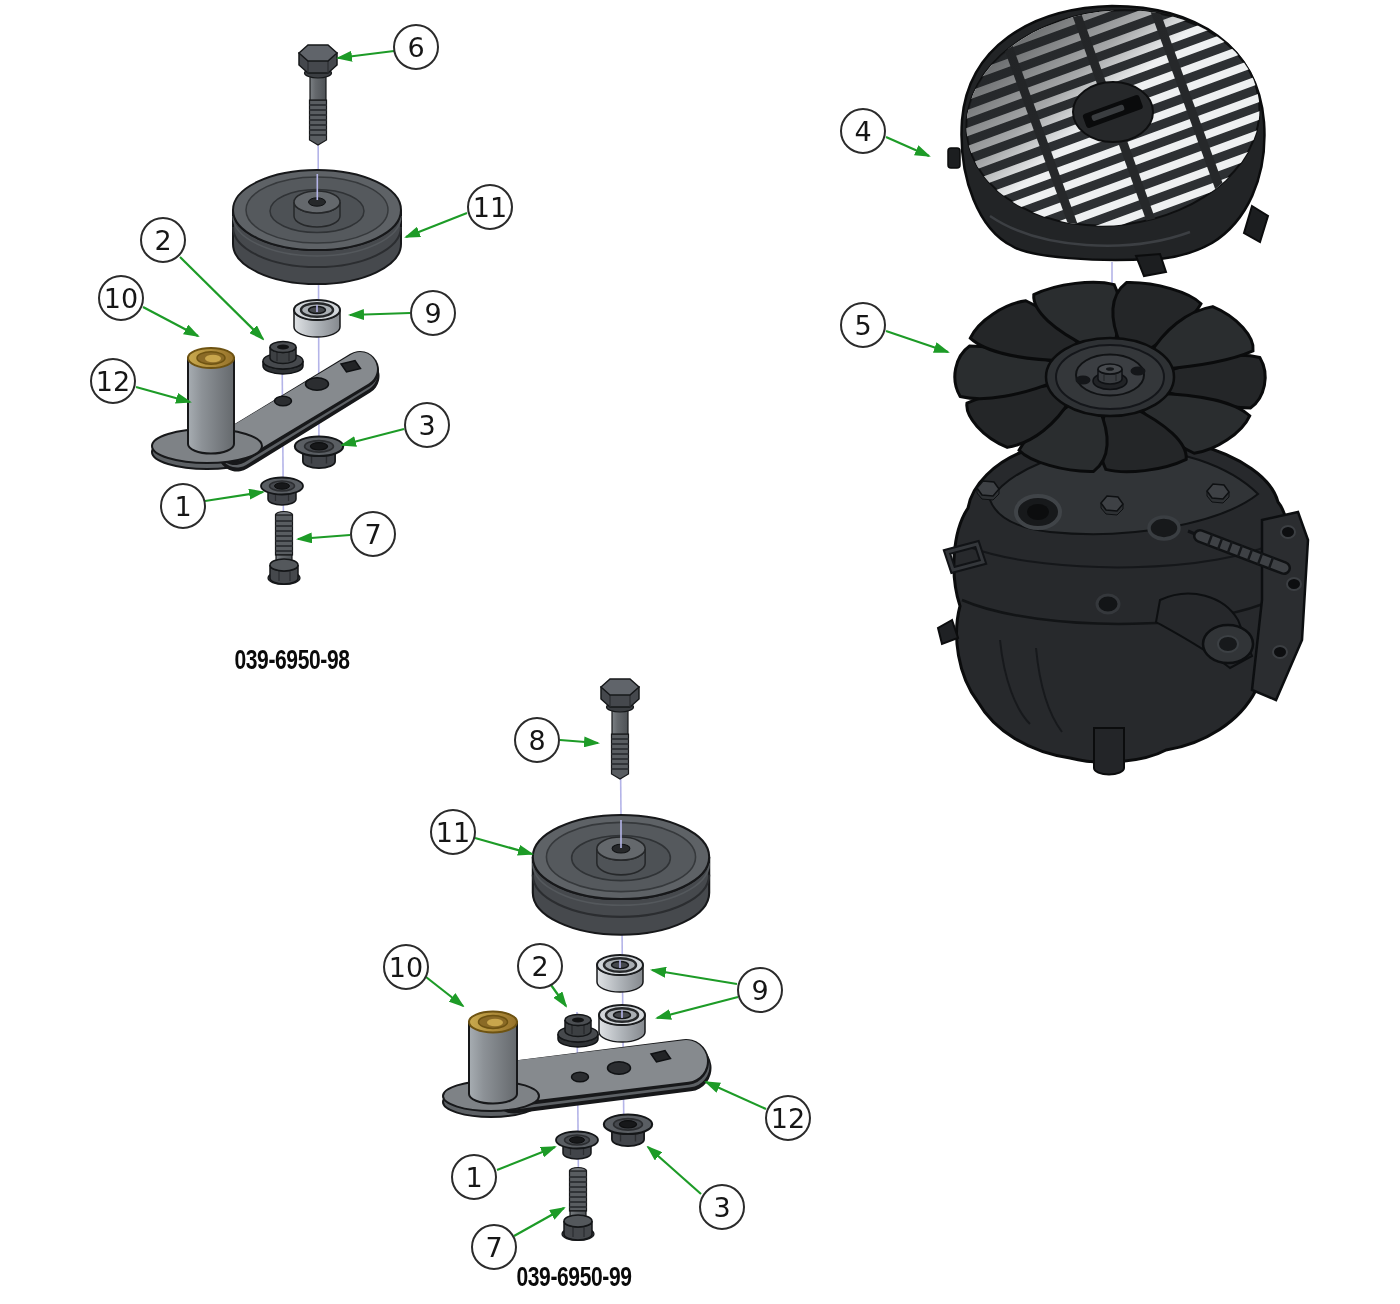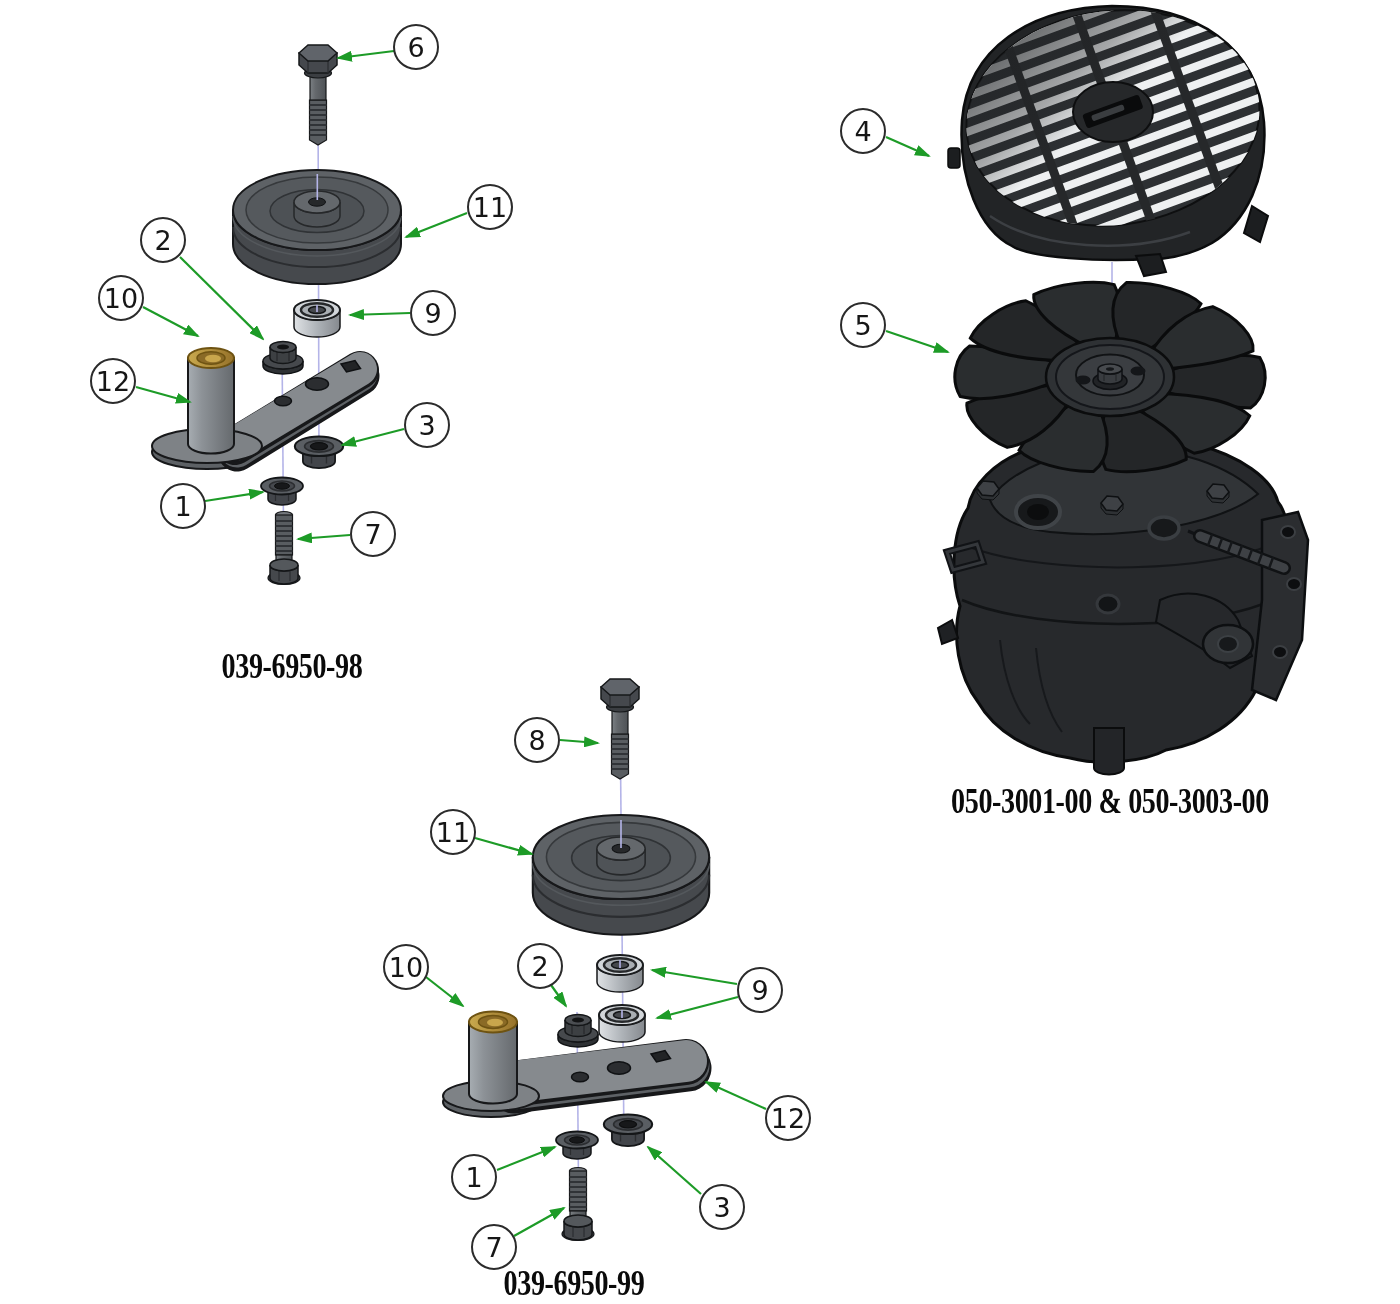--- a/index.html
+++ b/index.html
@@ -8,21 +8,21 @@
          font-family:"DejaVu Sans",sans-serif;}
   svg.layer{position:absolute;left:0;top:0;}
   .leader{stroke:var(--arrow-green,#1d9b27);stroke-width:2.2;fill:none;}
   .axis{stroke:var(--axis-line,#b4b4e8);stroke-width:1.6;fill:none;}
   .callout{position:absolute;width:46px;height:46px;box-sizing:border-box;
            border:2px solid var(--callout-border,#2b2b2b);border-radius:50%;
            background:#ffffff;display:flex;align-items:center;justify-content:center;}
   .callout span{font-size:27px;line-height:1;color:var(--callout-text,#161616);
                 font-family:"DejaVu Sans",sans-serif;}
   .part-label{position:absolute;transform:translateX(-50%);white-space:nowrap;
-              font-family:Liberation Serif, serif;font-weight:bold;font-size:36px;
+              font-family:Liberation Sans, sans-serif;font-weight:bold;font-size:27px;
               color:var(--label-text,#0a0a0a);}
   .part-label span{display:inline-block;transform:scaleX(0.78);letter-spacing:-0.5px;}
 </style>
 </head>
 <body>
 
 <div class="stage">
 
 <svg class="layer" width="1400" height="1304" viewBox="0 0 1400 1304">
   <defs>
@@ -389,16 +389,15 @@
       <span>1</span>
     </div>
 <div class="callout" style="left:699px;top:1184px">
       <span>3</span>
     </div>
 <div class="callout" style="left:471px;top:1224px">
       <span>7</span>
     </div>
 
 <div class="part-label" style="left:292px;top:645px"><span>039-6950-98</span></div>
-<div class="part-label" style="left:1110px;top:780px"><span>050-3001-00 &amp; 050-3003-00</span></div>
 <div class="part-label" style="left:574px;top:1262px"><span>039-6950-99</span></div>
 
 </div>
 
 </body></html>

